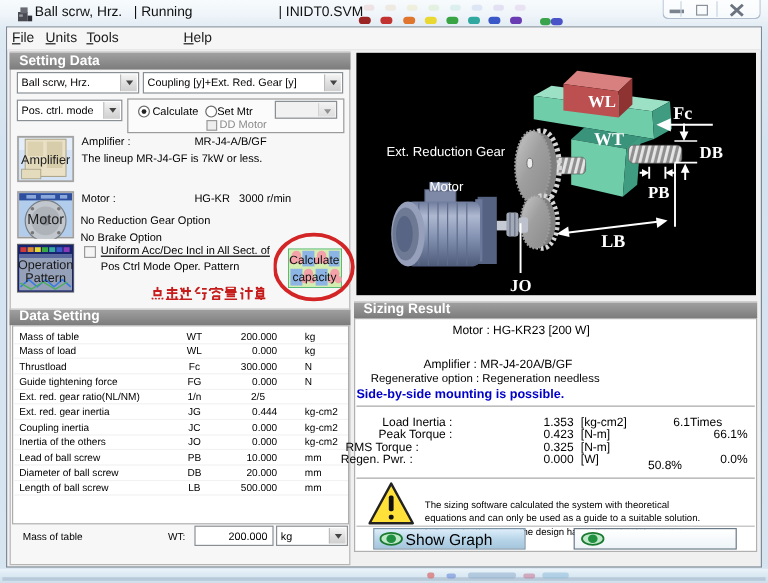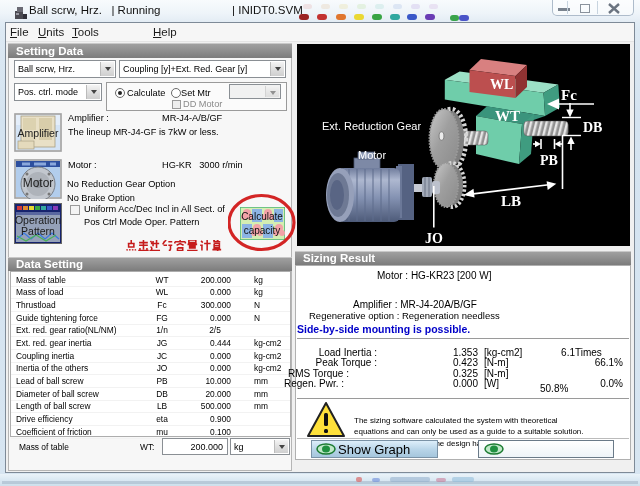--- a/index.html
+++ b/index.html
@@ -153,21 +153,21 @@
 <rect x="39" y="3" width="5" height="4" fill="#8a3ab8"></rect>
 </g>
 <rect x="2" y="9" width="44" height="30" fill="#95a1b8"></rect>
 <rect x="2" y="9" width="44" height="3" fill="#5a68a0"></rect>
 <path d="M3 36 L10 30 L17 36 L24 30 L31 36 L38 30 L45 36" stroke="#3a7ae0" stroke-width="1.3" fill="none"></path>
 <path d="M3 33 L12 38 L22 32 L32 38 L42 32" stroke="#48b058" stroke-width="1.1" fill="none"></path>
 <text x="24" y="21" font-size="10.5" fill="#1a1a1a" text-anchor="middle" font-family="Liberation Sans">Operation</text>
 <text x="24" y="32" font-size="10.5" fill="#1a1a1a" text-anchor="middle" font-family="Liberation Sans">Pattern</text>
 </svg></div>
 <div class="abs" style="left:70px;top:205px;width:8px;height:8px;border:1px solid #9a9a9a;background:#f4f4f4;"></div>
-<div class="abs t9" style="left:84px;top:204px;">Uniform Acc/Dec Incl in All Sect. of</div>
+<div class="abs t9" style="left:84px;top:204px;text-decoration:underline;">Uniform Acc/Dec Incl in All Sect. of</div>
 <div class="abs t9" style="left:84px;top:217px;">Pos Ctrl Mode Oper. Pattern</div>
 
 <div id="btnCalc" class="abs" style="left:240px;top:207px;width:45px;height:33px;">
 <svg width="45" height="33" viewBox="0 0 45 33">
 <rect x="0" y="0" width="45" height="33" fill="#d4eeb2" stroke="#55b87a" stroke-width="1.6"></rect>
 <rect x="12" y="2" width="10" height="13" fill="#8cb4e4"></rect>
 <rect x="34" y="2" width="9" height="13" fill="#8cb4e4"></rect>
 <rect x="2" y="17" width="10" height="14" fill="#8cb4e4"></rect>
 <rect x="23" y="17" width="10" height="14" fill="#8cb4e4"></rect>
 <g fill="#f2a2a8">
@@ -262,32 +262,20 @@
       <span class="c1">Diameter of ball screw</span>
       <span class="c2">DB</span>
       <span class="c3">20.000</span>
       <span class="c4">mm</span>
     </div>
 <div class="trow" style="top:128.3px;">
       <span class="c1">Length of ball screw</span>
       <span class="c2">LB</span>
       <span class="c3">500.000</span>
       <span class="c4">mm</span>
-    </div>
-<div class="trow" style="top:141.0px;">
-      <span class="c1">Drive efficiency</span>
-      <span class="c2">eta</span>
-      <span class="c3">0.900</span>
-      <span class="c4"></span>
-    </div>
-<div class="trow" style="top:153.6px;">
-      <span class="c1">Coefficient of friction</span>
-      <span class="c2">mu</span>
-      <span class="c3">0.100</span>
-      <span class="c4"></span>
     </div>
 </div>
 
 <div class="abs" style="left:19px;top:442px;font-size:8.4px;">Mass of table</div>
 <div class="abs" style="left:140px;top:442px;font-size:8.4px;">WT:</div>
 <div class="abs" style="left:162px;top:438px;width:66px;height:17px;border:1px solid #8a8f94;background:#fff;box-sizing:border-box;font-size:9px;text-align:right;padding:3px 4px 0 0;">200.000</div>
 <div class="abs combo" style="left:230px;top:438px;width:60px;height:17px;">
     <span class="txt">kg</span>
     <span class="btn"></span>
   </div>

